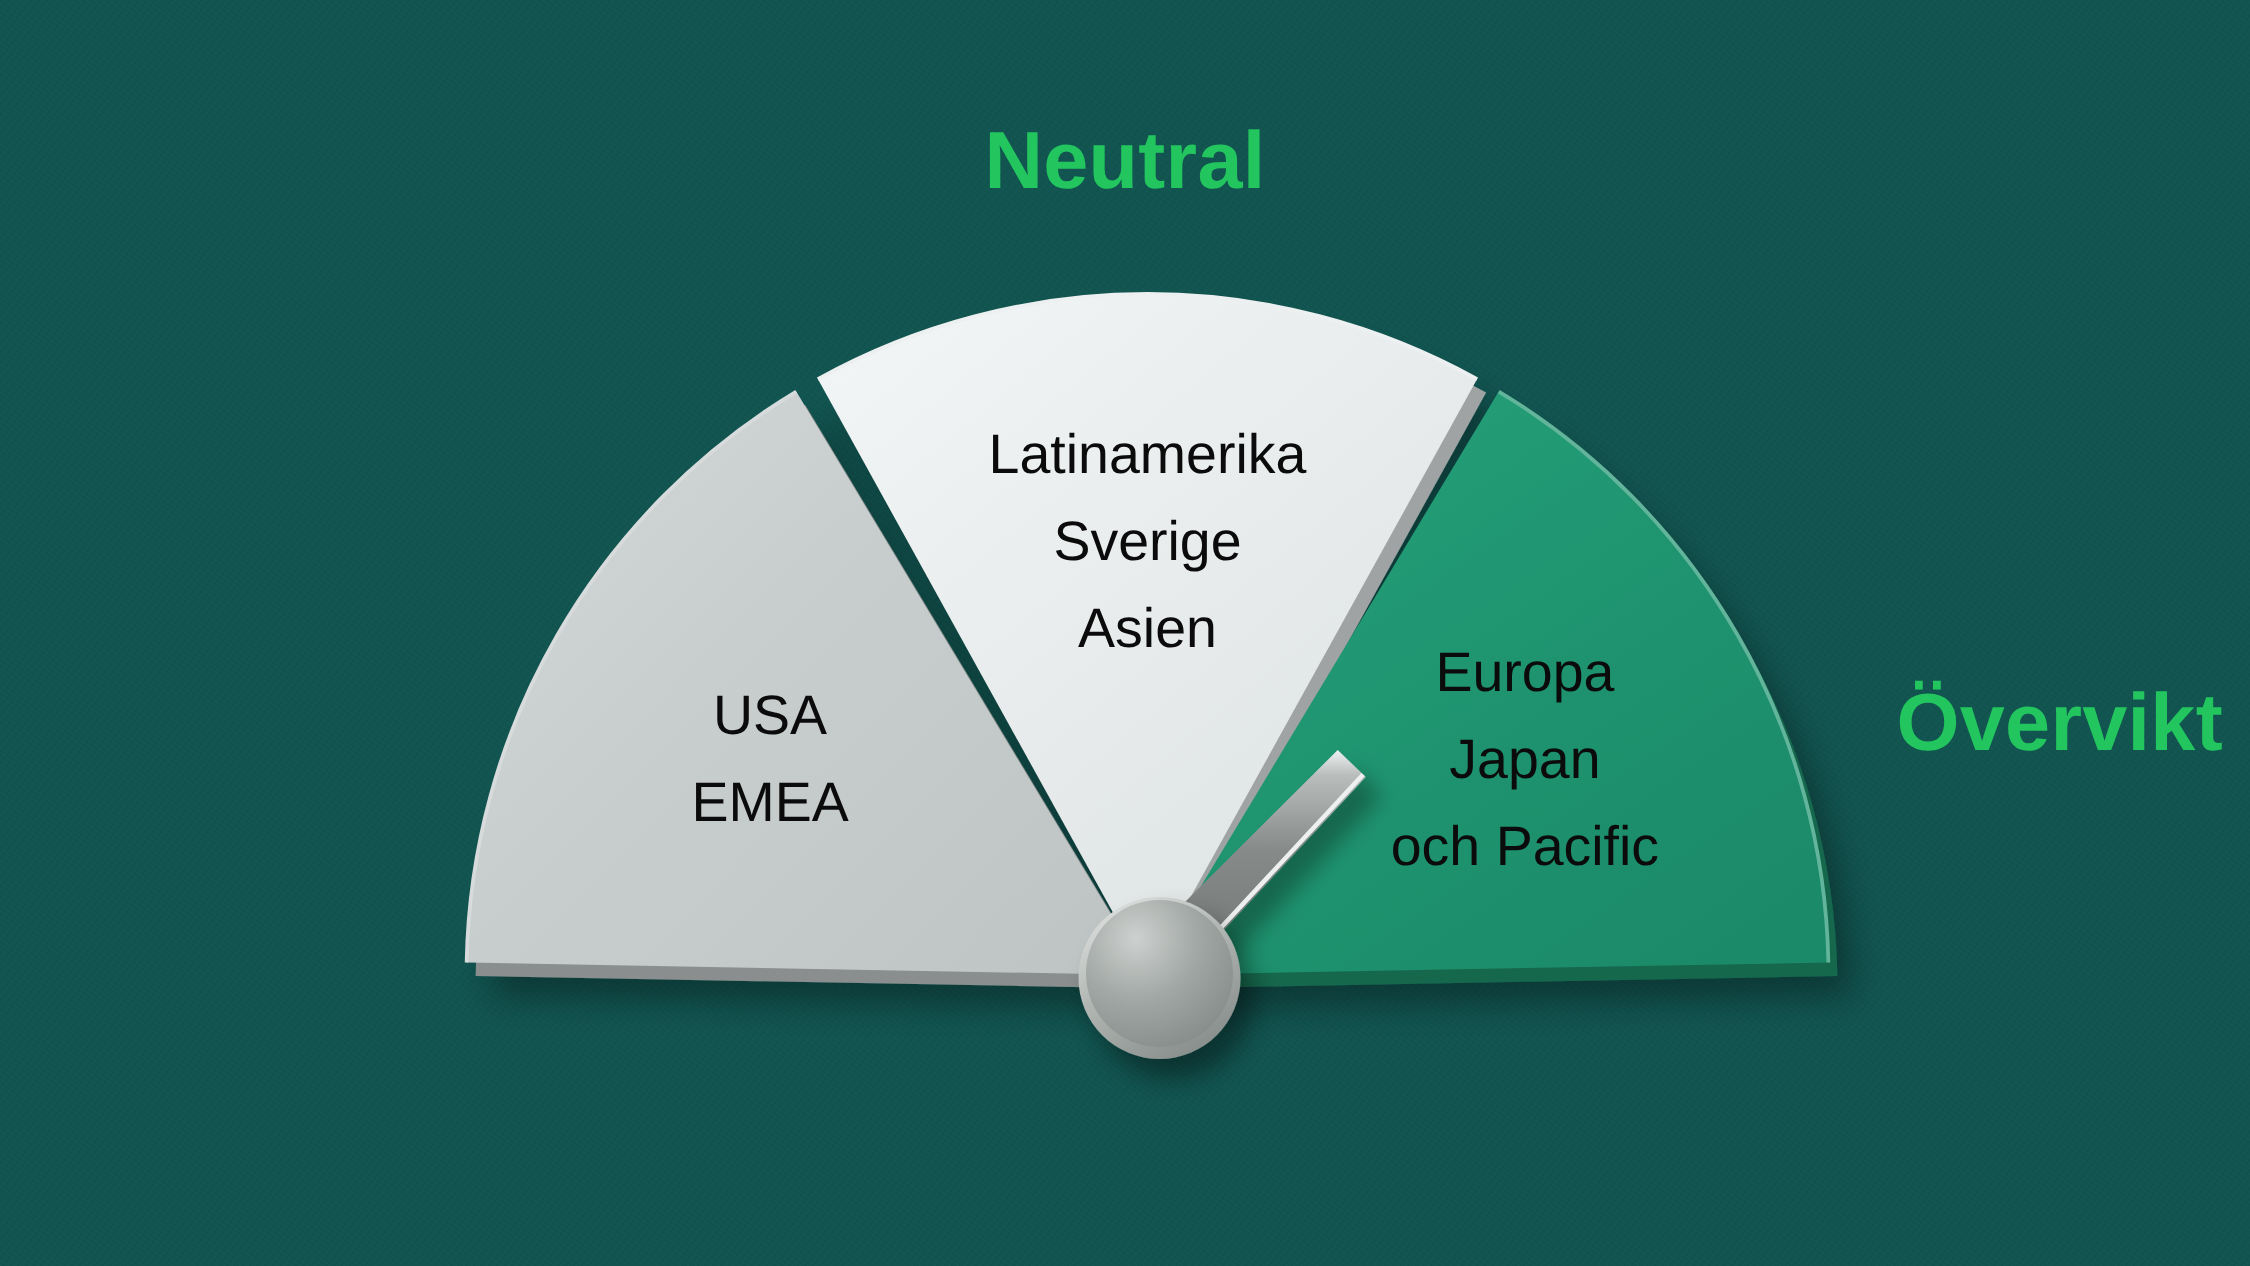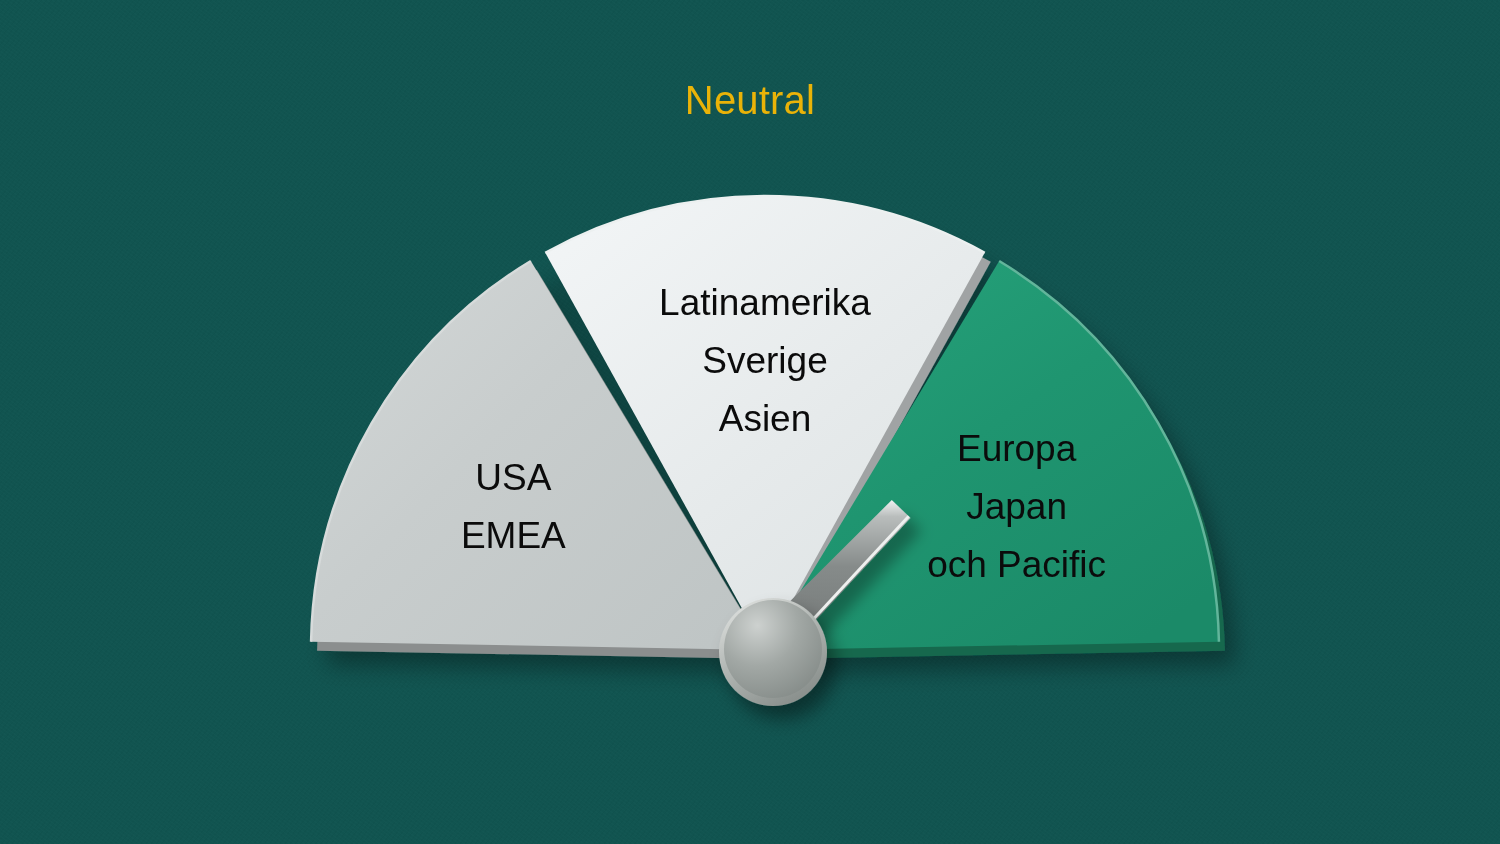--- a/index.html
+++ b/index.html
@@ -29,23 +29,23 @@
     pointer-events: none;
     opacity: .5;
     background-image:
       repeating-linear-gradient(37deg, rgba(255,255,255,.022) 0 1px, rgba(0,0,0,0) 1px 3px),
       repeating-linear-gradient(-51deg, rgba(0,0,0,.03) 0 1px, rgba(0,0,0,0) 1px 4px);
   }
 
   
   .scale-label {
     position: absolute;
-    color: #eab308;
-    font-weight: normal;
-    font-size: 40px;
+    color: #22c55e;
+    font-weight: bold;
+    font-size: 54px;
     letter-spacing: .2px;
     white-space: nowrap;
     line-height: 1;
   }
   #label-under  { left: 18px;  top: 457px; }
   #label-over   { right: 18px; top: 455px; }
   #label-neutral{ left: 0; right: 0; top: 80px; text-align: center; }
   #label-neutral span { display: inline-block; }
 
   
@@ -66,20 +66,21 @@
 </head>
 <body>
 
 <div id="gauge-scene">
 
   <div class="bg-texture"></div>
 
 
   <div class="scale-label" id="label-neutral"><span>Neutral</span></div>
 
+  <div class="scale-label" id="label-over">Övervikt</div>
 
   <svg id="gauge-svg" width="1500" height="844" viewBox="0 0 1500 844">
     <defs>
       <linearGradient id="gradGray" x1="0" y1="0" x2="1" y2="0.85">
         <stop offset="0%" stop-color="#d4d8d8"></stop>
         <stop offset="45%" stop-color="#c8cdcd"></stop>
         <stop offset="100%" stop-color="#bfc5c5"></stop>
       </linearGradient>
       <linearGradient id="gradWhite" x1="0.1" y1="0" x2="0.9" y2="1">
         <stop offset="0%" stop-color="#f2f5f6"></stop>

